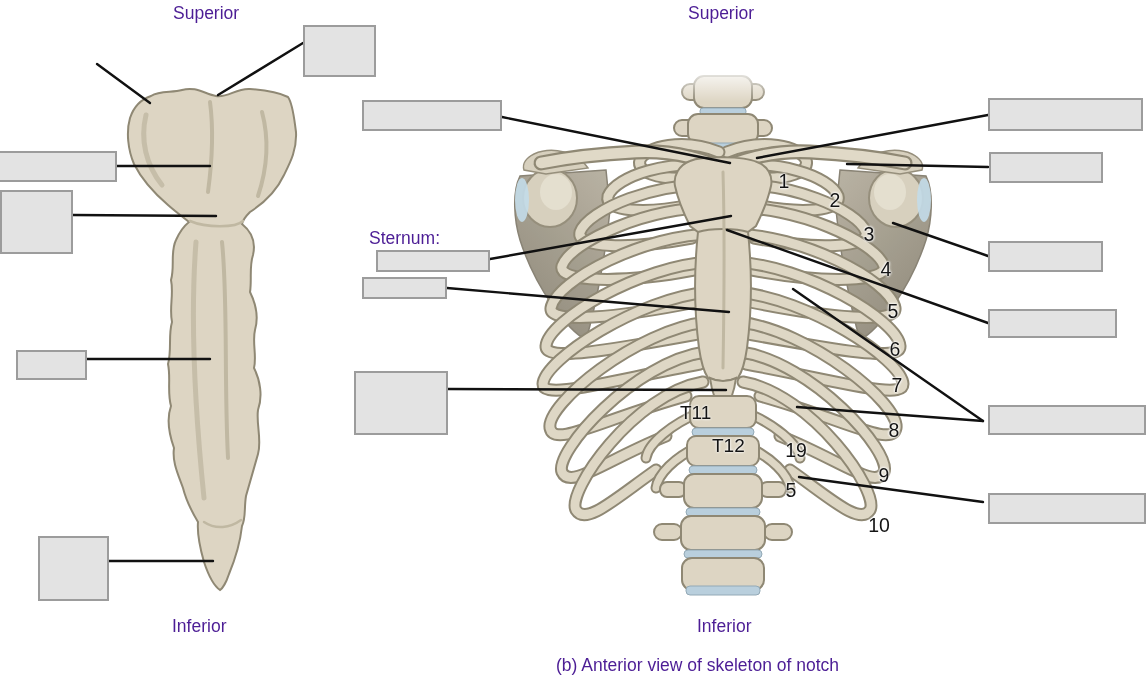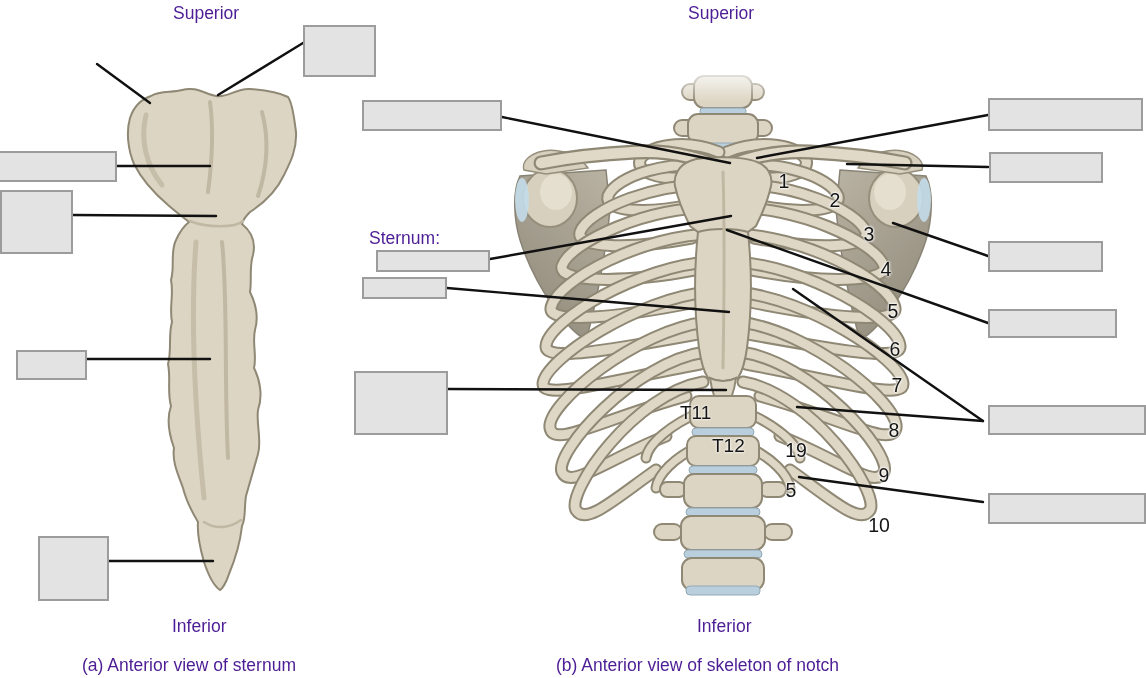--- a/index.html
+++ b/index.html
@@ -159,21 +159,20 @@
       <line class="leader" x1="988" y1="256" x2="893" y2="223"></line>
       <line class="leader" x1="988" y1="323" x2="727" y2="230"></line>
       <line class="leader" x1="983" y1="421" x2="793" y2="289"></line>
       <line class="leader" x1="983" y1="421" x2="797" y2="407"></line>
       <line class="leader" x1="983" y1="502" x2="799" y2="477"></line>
     </g>
   </svg>
 
   <span class="lbl" style="left:173px;top:3px;">Superior</span>
   <span class="lbl" style="left:172px;top:616px;">Inferior</span>
-  <span class="lbl" style="left:82px;top:655px;">(a) Anterior view of sternum</span>
 
   <div class="box" style="left:303px;top:25px;width:73px;height:52px;"></div>
   <div class="box" style="left:-2px;top:151px;width:119px;height:31px;"></div>
   <div class="box" style="left:0px;top:190px;width:73px;height:64px;"></div>
   <div class="box" style="left:16px;top:350px;width:71px;height:30px;"></div>
   <div class="box" style="left:38px;top:536px;width:71px;height:65px;"></div>
 
   <span class="lbl" style="left:688px;top:3px;">Superior</span>
   <span class="lbl bold" style="left:369px;top:228px;">Sternum:</span>
   <span class="lbl" style="left:697px;top:616px;">Inferior</span>

